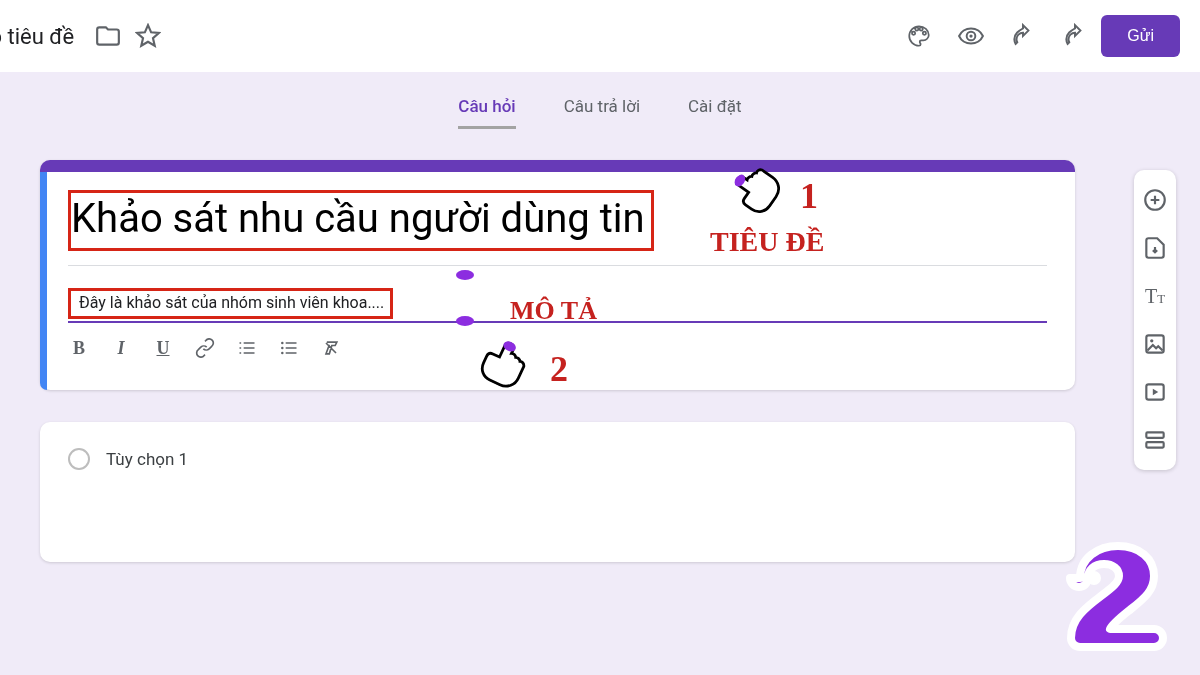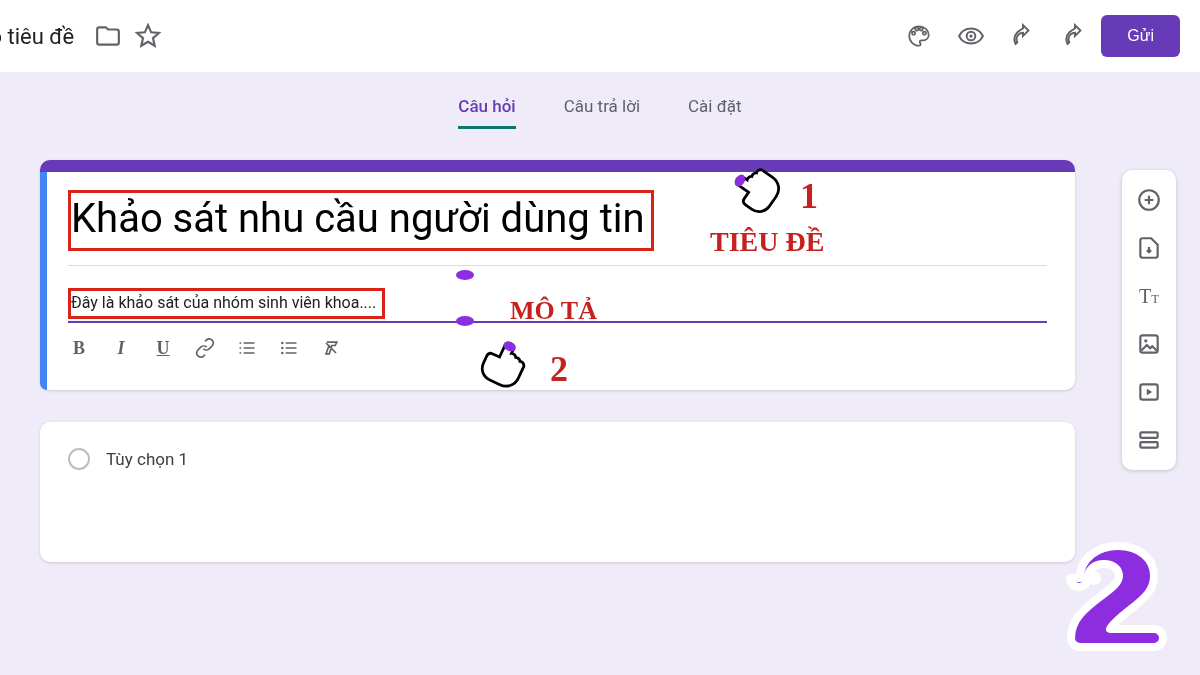--- a/index.html
+++ b/index.html
@@ -11,50 +11,50 @@
   .hdr-ico { width: 28px; height: 28px; color: #5f6368; display: flex; align-items: center; justify-content: center; margin: 0 6px; cursor: pointer; }
   .hdr-ico svg { width: 26px; height: 26px; fill: currentColor; }
   .save-msg { font-size: 14px; color: #5f6368; margin-left: 14px; max-width: 220px; line-height: 1.25; }
   .hdr-right { margin-left: auto; display: flex; align-items: center; }
   .hdr-right .hdr-ico { margin: 0 12px; }
   .send-btn { background: #673ab7; color: #fff; border: none; border-radius: 6px; font-size: 16px; font-weight: 500; padding: 12px 26px; cursor: pointer; text-align: center; }
 
   
   .tabs { position: absolute; top: 96px; left: 0; right: 0; display: flex; justify-content: center; gap: 48px; }
   .tab { font-size: 17px; color: #5f6368; padding-bottom: 10px; cursor: pointer; }
-  .tab.active { color: #673ab7; font-weight: 500; border-bottom: 3px solid #0f766e; }
+  .tab.active { color: #673ab7; font-weight: 500; border-bottom: 3px solid #a3a3a3; }
 
   
   .card { position: absolute; left: 40px; width: 1035px; background: #fff; border-radius: 10px; box-shadow: 0 1px 3px rgba(0,0,0,.15); }
   .title-card { top: 160px; height: 230px; border-top: 12px solid #673ab7; }
   .title-card::before { content: ""; position: absolute; left: 0; top: 0; bottom: 0; width: 7px; background: #4285f4; border-radius: 0 0 0 8px; }
 
   .question-card { top: 422px; height: 140px; padding: 26px 28px; }
   .q-title { font-size: 19px; color: #3c4043; margin-bottom: 28px; }
   .q-row { display: flex; align-items: center; gap: 16px; }
   .radio { width: 22px; height: 22px; border: 2px solid #bdbdbd; border-radius: 50%; }
   .opt-label { font-size: 17px; color: #3c4043; }
 
   
   .tc-inner { position: absolute; left: 28px; right: 28px; top: 18px; bottom: 16px; }
   .form-title-box { border: 3px solid #d62516; padding: 2px 6px 6px 0; display: inline-block; }
   .form-title { font-size: 40px; color: #000; }
   .title-underline { height: 1px; background: #dadce0; margin-top: 14px; }
   .desc-wrap { margin-top: 22px; }
-  .desc-box { border: 3px solid #d62516; display: inline-block; padding: 2px 6px 4px 0; }
+  .desc-box { border: 3px solid #d62516; display: inline-block; padding: 2px 6px 4px 8px; }
   .desc-text { font-size: 16px; color: #202124; }
   .desc-underline { height: 2px; background: #673ab7; margin-top: 2px; width: 100%; }
 
   .fmt-toolbar { display: flex; gap: 20px; margin-top: 14px; }
   .fmt-btn { color: #5f6368; width: 22px; height: 22px; display: flex; align-items: center; justify-content: center; cursor: pointer; }
   .fmt-btn svg { width: 20px; height: 20px; fill: currentColor; }
   .fmt-label { font-family: Georgia, serif; font-weight: 700; font-size: 18px; color: #5f6368; }
 
   
-  .side-tools { position: absolute; right: 24px; top: 170px; width: 54px; background: #fff; border-radius: 10px; box-shadow: 0 1px 4px rgba(0,0,0,.18); padding: 8px 0; display: flex; flex-direction: column; align-items: center; gap: 4px; }
+  .side-tools { position: absolute; right: 24px; top: 170px; width: 42px; background: #fff; border-radius: 10px; box-shadow: 0 1px 4px rgba(0,0,0,.18); padding: 8px 0; display: flex; flex-direction: column; align-items: center; gap: 4px; }
   .side-btn { width: 44px; height: 44px; color: #5f6368; display: flex; align-items: center; justify-content: center; cursor: pointer; border-radius: 50%; }
   .side-btn svg { width: 26px; height: 26px; fill: currentColor; }
 
   
   .anno-label { position: absolute; font-family: Georgia, 'Times New Roman', serif; font-weight: 700; color: #c5221f; }
   .anno-title { left: 710px; top: 226px; font-size: 28px; }
   .anno-desc { left: 510px; top: 296px; font-size: 26px; }
   .anno-num { position: absolute; font-family: Georgia, serif; font-weight: 700; color: #c5221f; font-size: 36px; }
   .anno-n1 { left: 800px; top: 175px; }
   .anno-n2 { left: 550px; top: 348px; }

